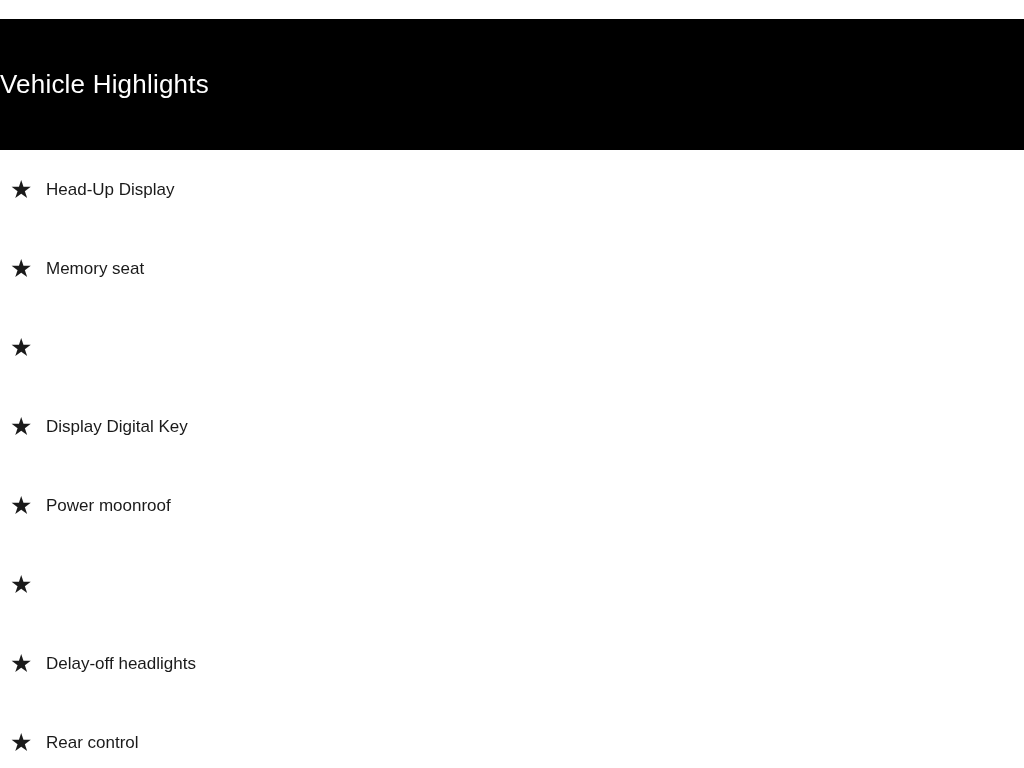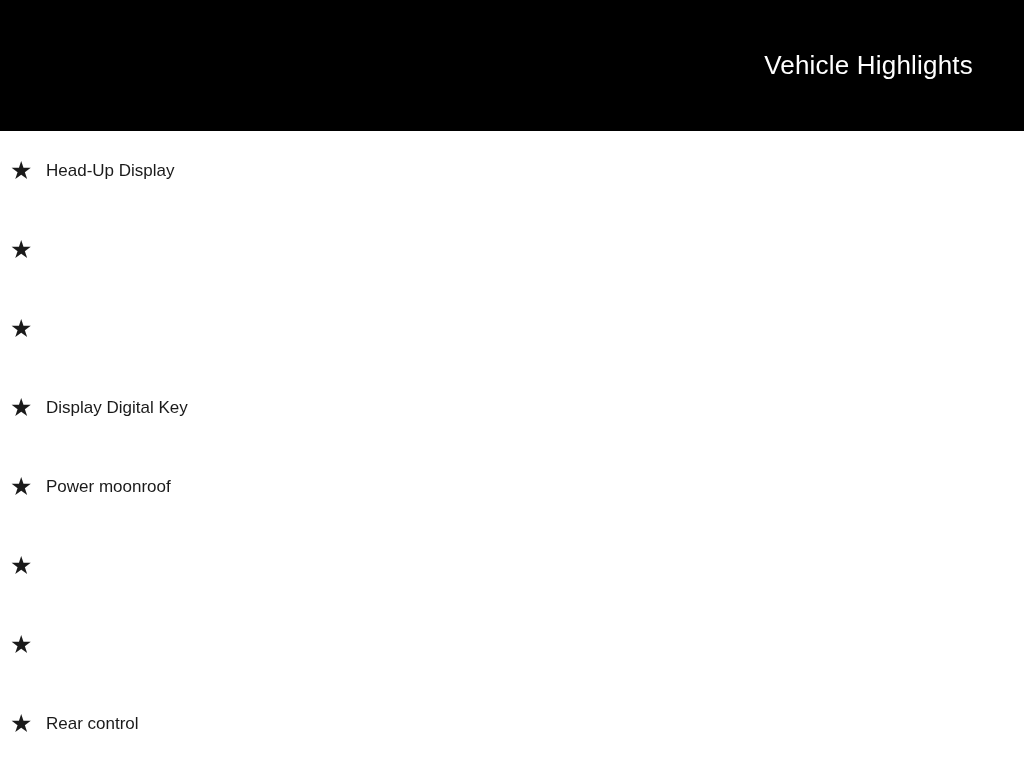--- a/index.html
+++ b/index.html
@@ -11,22 +11,22 @@
     font-family: "Liberation Sans", sans-serif;
     overflow: hidden;
   }
 
   .header {
     width: 1024px;
     height: 131px;
     background: #000000;
     display: flex;
     align-items: center;
-    justify-content: flex-end;
     padding-right: 51px;
+    margin-top: 19px;
   }
 
   .header-title {
     color: #ffffff;
     font-size: 26px;
     font-weight: 400;
     letter-spacing: 0.2px;
   }
 
   .highlights-list {
@@ -64,20 +64,21 @@
 </div>
 
 <ul class="highlights-list">
   <li class="highlight-item">
     <span class="star">★</span>
     <span class="label">Head-Up Display</span>
   </li>
 
   <li class="highlight-item">
     <span class="star">★</span>
+    <span class="label">Memory seat</span>
   </li>
 
   <li class="highlight-item">
     <span class="star">★</span>
   </li>
 
   <li class="highlight-item">
     <span class="star">★</span>
     <span class="label">Display Digital Key</span>
   </li>
@@ -86,19 +87,20 @@
     <span class="star">★</span>
     <span class="label">Power moonroof</span>
   </li>
 
   <li class="highlight-item">
     <span class="star">★</span>
   </li>
 
   <li class="highlight-item">
     <span class="star">★</span>
+    <span class="label">Delay-off headlights</span>
   </li>
 
   <li class="highlight-item">
     <span class="star">★</span>
     <span class="label">Rear control</span>
   </li>
 </ul>
 
 </body></html>

